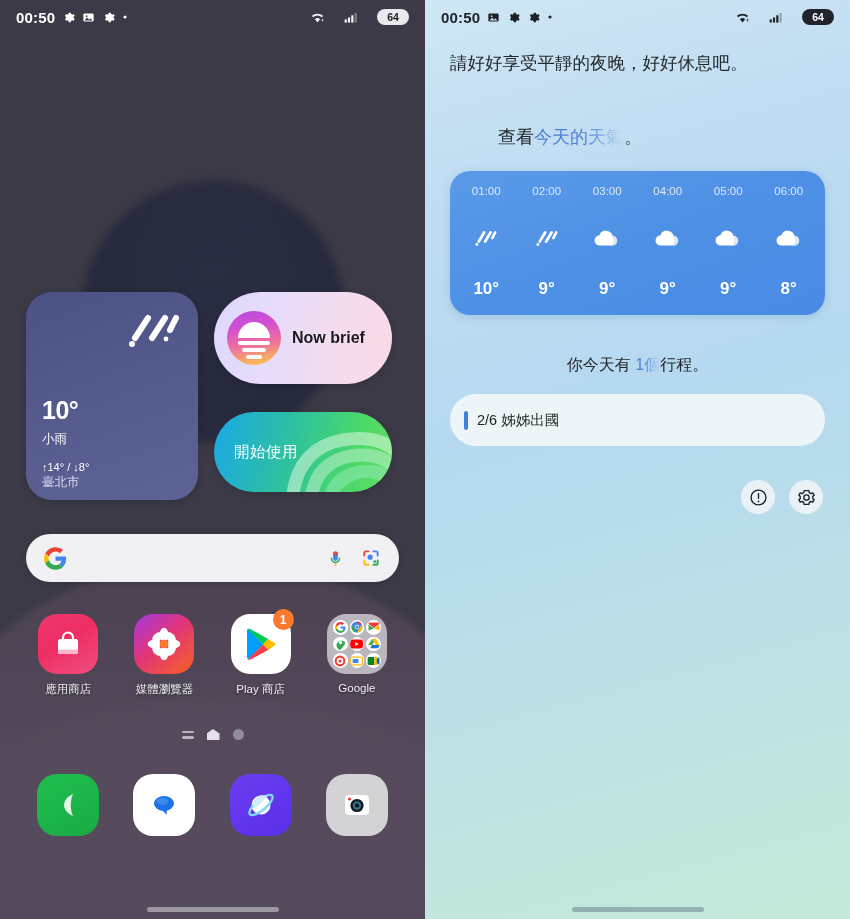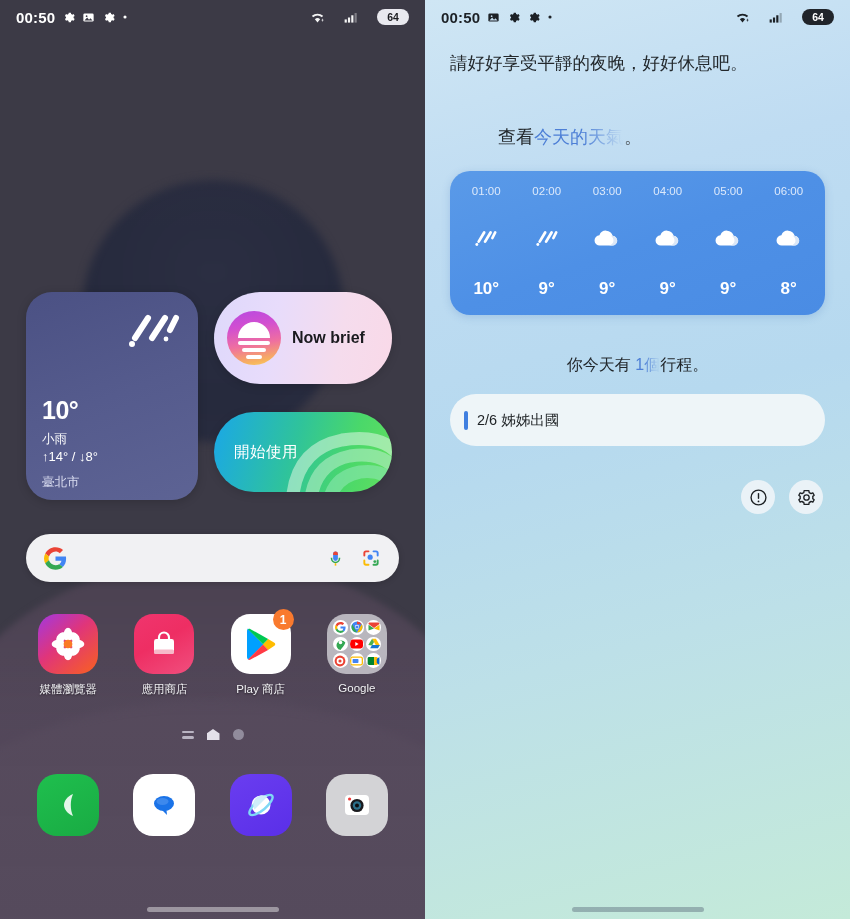--- a/index.html
+++ b/index.html
@@ -66,21 +66,21 @@
   .wrow{display:flex;gap:16px;}
   .w-weather{
     width:172px;height:208px;border-radius:26px;box-sizing:border-box;
     background:linear-gradient(160deg,#4b5184 0%,#555b8d 50%,#5d6394 100%);
     padding:14px 16px 14px;position:relative;color:#fff;
     box-shadow:0 2px 10px rgba(0,0,0,.18);
   }
   .w-weather .rain-ic{position:absolute;right:16px;top:16px;}
   .w-temp{position:absolute;left:16px;top:104px;font-size:25px;font-weight:bold;letter-spacing:-.5px;}
   .w-cond{position:absolute;left:16px;top:138px;font-size:12.5px;line-height:1.45;}
-  .w-hilo{position:absolute;left:16px;top:156px;font-size:13px;line-height:1.45;}
+  .w-hilo{position:absolute;left:16px;top:168px;font-size:11px;line-height:1.45;}
   .w-city{position:absolute;left:16px;top:182px;font-size:12.5px;color:#d9dcf0;}
 
   .wcol{display:flex;flex-direction:column;gap:28px;}
   .w-now{
     width:178px;height:92px;border-radius:46px;display:flex;align-items:center;
     gap:11px;padding-left:13px;box-sizing:border-box;
     background:linear-gradient(100deg,#ded8fb 0%,#e8dcfb 35%,#f5dced 70%,#f9d9e8 100%);
     box-shadow:0 2px 10px rgba(0,0,0,.15);
   }
   .now-orb{
@@ -310,20 +310,33 @@
           <circle cx="11" cy="11" r="3.1" fill="#4285F4"></circle>
           <circle cx="16.6" cy="16.3" r="1.7" fill="#34A853"></circle>
         </svg>
       </span>
     </div>
 
     <div class="appgrid">
 
       <div class="app">
         <div class="app-icon">
+          <div class="sq" style="background:linear-gradient(150deg,#f0356e 0%,#ee2e63 45%,#f04f7e 100%);">
+            <svg width="32" height="32" viewBox="0 0 32 32">
+              <path d="M11 11V9.5a5 5 0 0110 0V11" stroke="#fff" stroke-width="2.2" fill="none"></path>
+              <rect x="6" y="11" width="20" height="15" rx="2.4" fill="#fff"></rect>
+              <rect x="6" y="21.5" width="20" height="4.5" rx="1.6" fill="#f6b9c9"></rect>
+            </svg>
+          </div>
+        </div>
+        <div class="app-label">應用商店</div>
+      </div>
+
+      <div class="app">
+        <div class="app-icon">
           <div class="sq" style="background:linear-gradient(140deg,#a238e0 0%,#e0357a 45%,#f9611f 100%);">
             <svg width="38" height="38" viewBox="0 0 40 40">
               <g fill="#fff">
                 <ellipse cx="20" cy="10" rx="4.6" ry="7.2"></ellipse>
                 <ellipse cx="20" cy="30" rx="4.6" ry="7.2"></ellipse>
                 <ellipse cx="10" cy="20" rx="7.2" ry="4.6"></ellipse>
                 <ellipse cx="30" cy="20" rx="7.2" ry="4.6"></ellipse>
                 <ellipse cx="13" cy="13" rx="6.4" ry="4.2" transform="rotate(-45 13 13)"></ellipse>
                 <ellipse cx="27" cy="27" rx="6.4" ry="4.2" transform="rotate(-45 27 27)"></ellipse>
                 <ellipse cx="27" cy="13" rx="4.2" ry="6.4" transform="rotate(-45 27 13)"></ellipse>
@@ -331,33 +344,20 @@
               </g>
               <circle cx="20" cy="20" r="4.6" fill="#fa7b25"></circle>
             </svg>
           </div>
         </div>
         <div class="app-label">媒體瀏覽器</div>
       </div>
 
       <div class="app">
         <div class="app-icon">
-          <div class="sq" style="background:linear-gradient(150deg,#f0356e 0%,#ee2e63 45%,#f04f7e 100%);">
-            <svg width="32" height="32" viewBox="0 0 32 32">
-              <path d="M11 11V9.5a5 5 0 0110 0V11" stroke="#fff" stroke-width="2.2" fill="none"></path>
-              <rect x="6" y="11" width="20" height="15" rx="2.4" fill="#fff"></rect>
-              <rect x="6" y="21.5" width="20" height="4.5" rx="1.6" fill="#f6b9c9"></rect>
-            </svg>
-          </div>
-        </div>
-        <div class="app-label">應用商店</div>
-      </div>
-
-      <div class="app">
-        <div class="app-icon">
           <div class="sq" style="background:#fff;">
             <svg width="32" height="34" viewBox="0 0 30 34">
               <path fill="#00A0FF" d="M2 1.6C1.4 2.2 1 3.2 1 4.5v25c0 1.3.4 2.3 1 2.9l.2.2L17 17.8v-.6z"></path>
               <path fill="#FFBC00" d="M22 23l-5-5.2v-.6l5-5.2.1.1 5.9 3.4c1.7 1 1.7 2.6 0 3.5z"></path>
               <path fill="#FF3A44" d="M22.1 22.9L17 17.5 2 32.4c.6.6 1.5.7 2.6.1z"></path>
               <path fill="#00C852" d="M22.1 12.1L4.6 2.2C3.5 1.6 2.6 1.7 2 2.3l15 14.9z"></path>
             </svg>
           </div>
           <div class="badge">1</div>
         </div>

